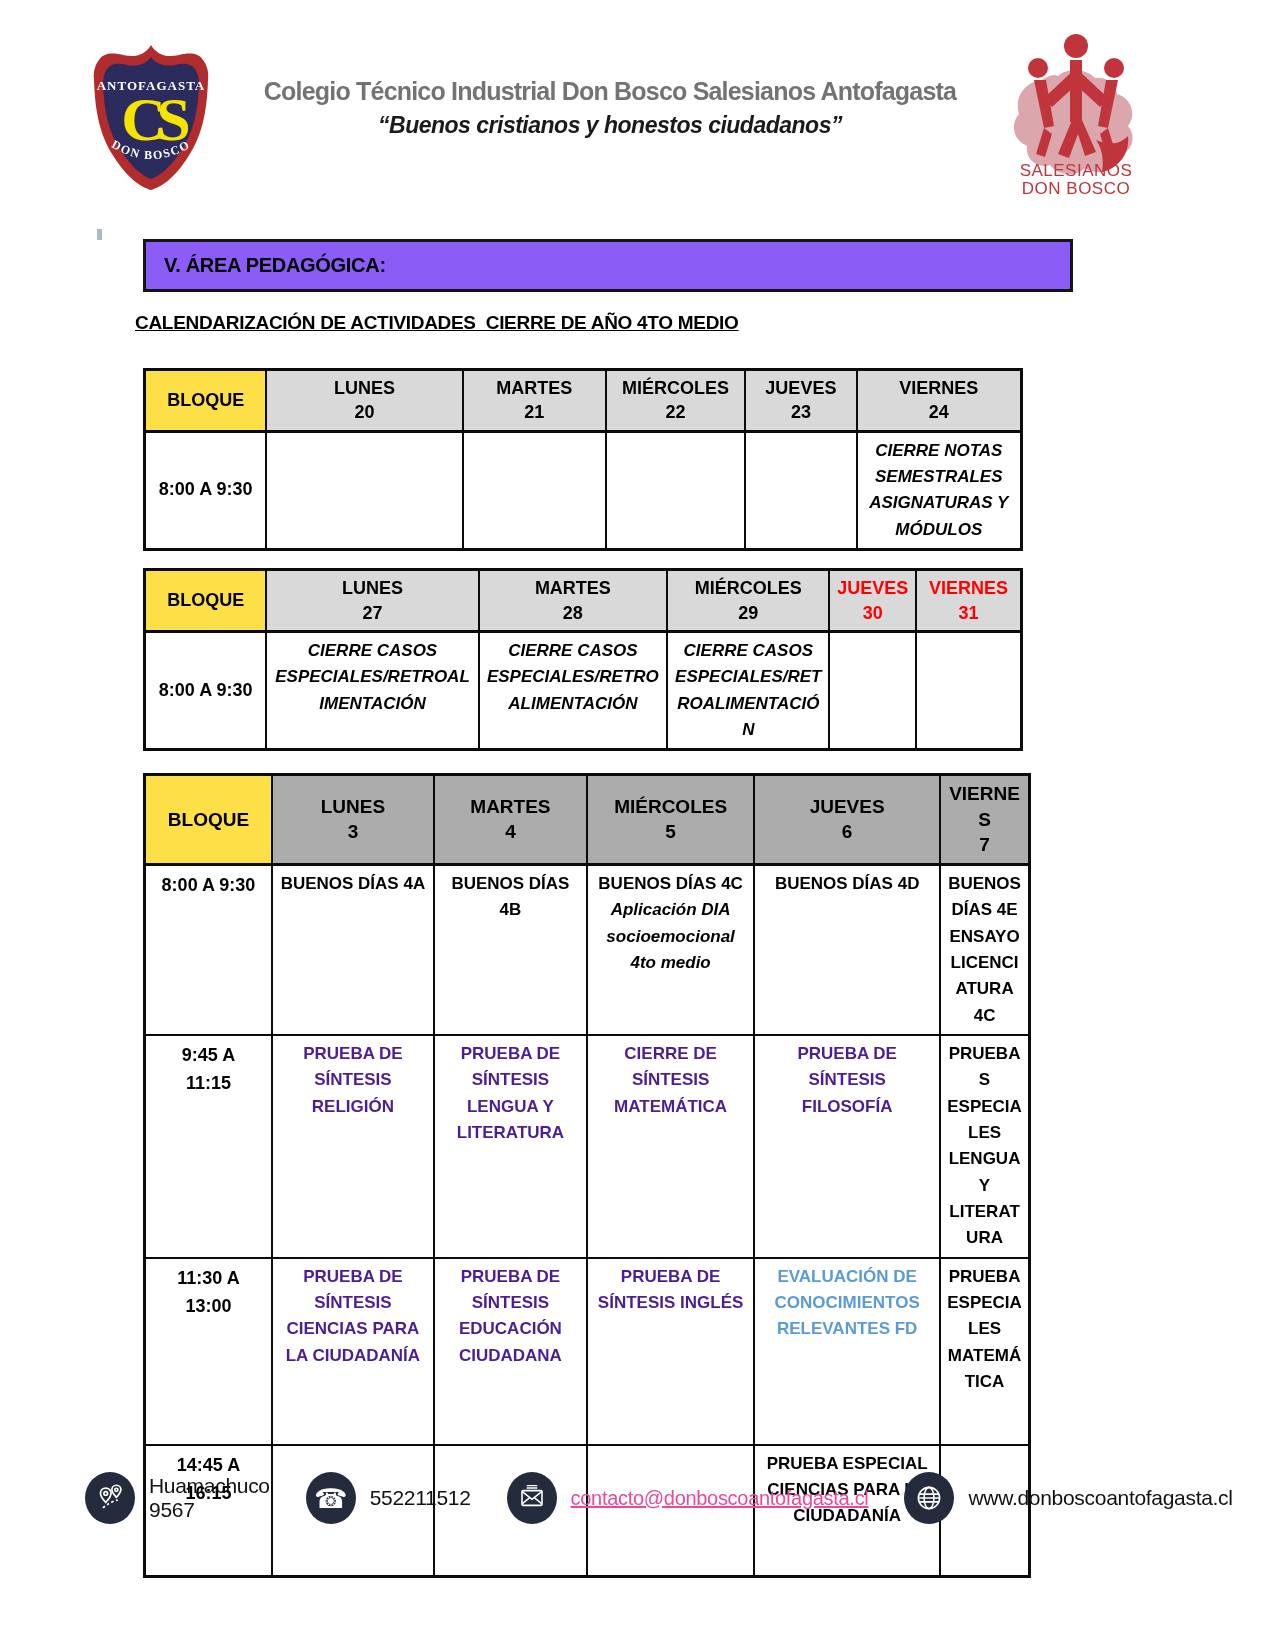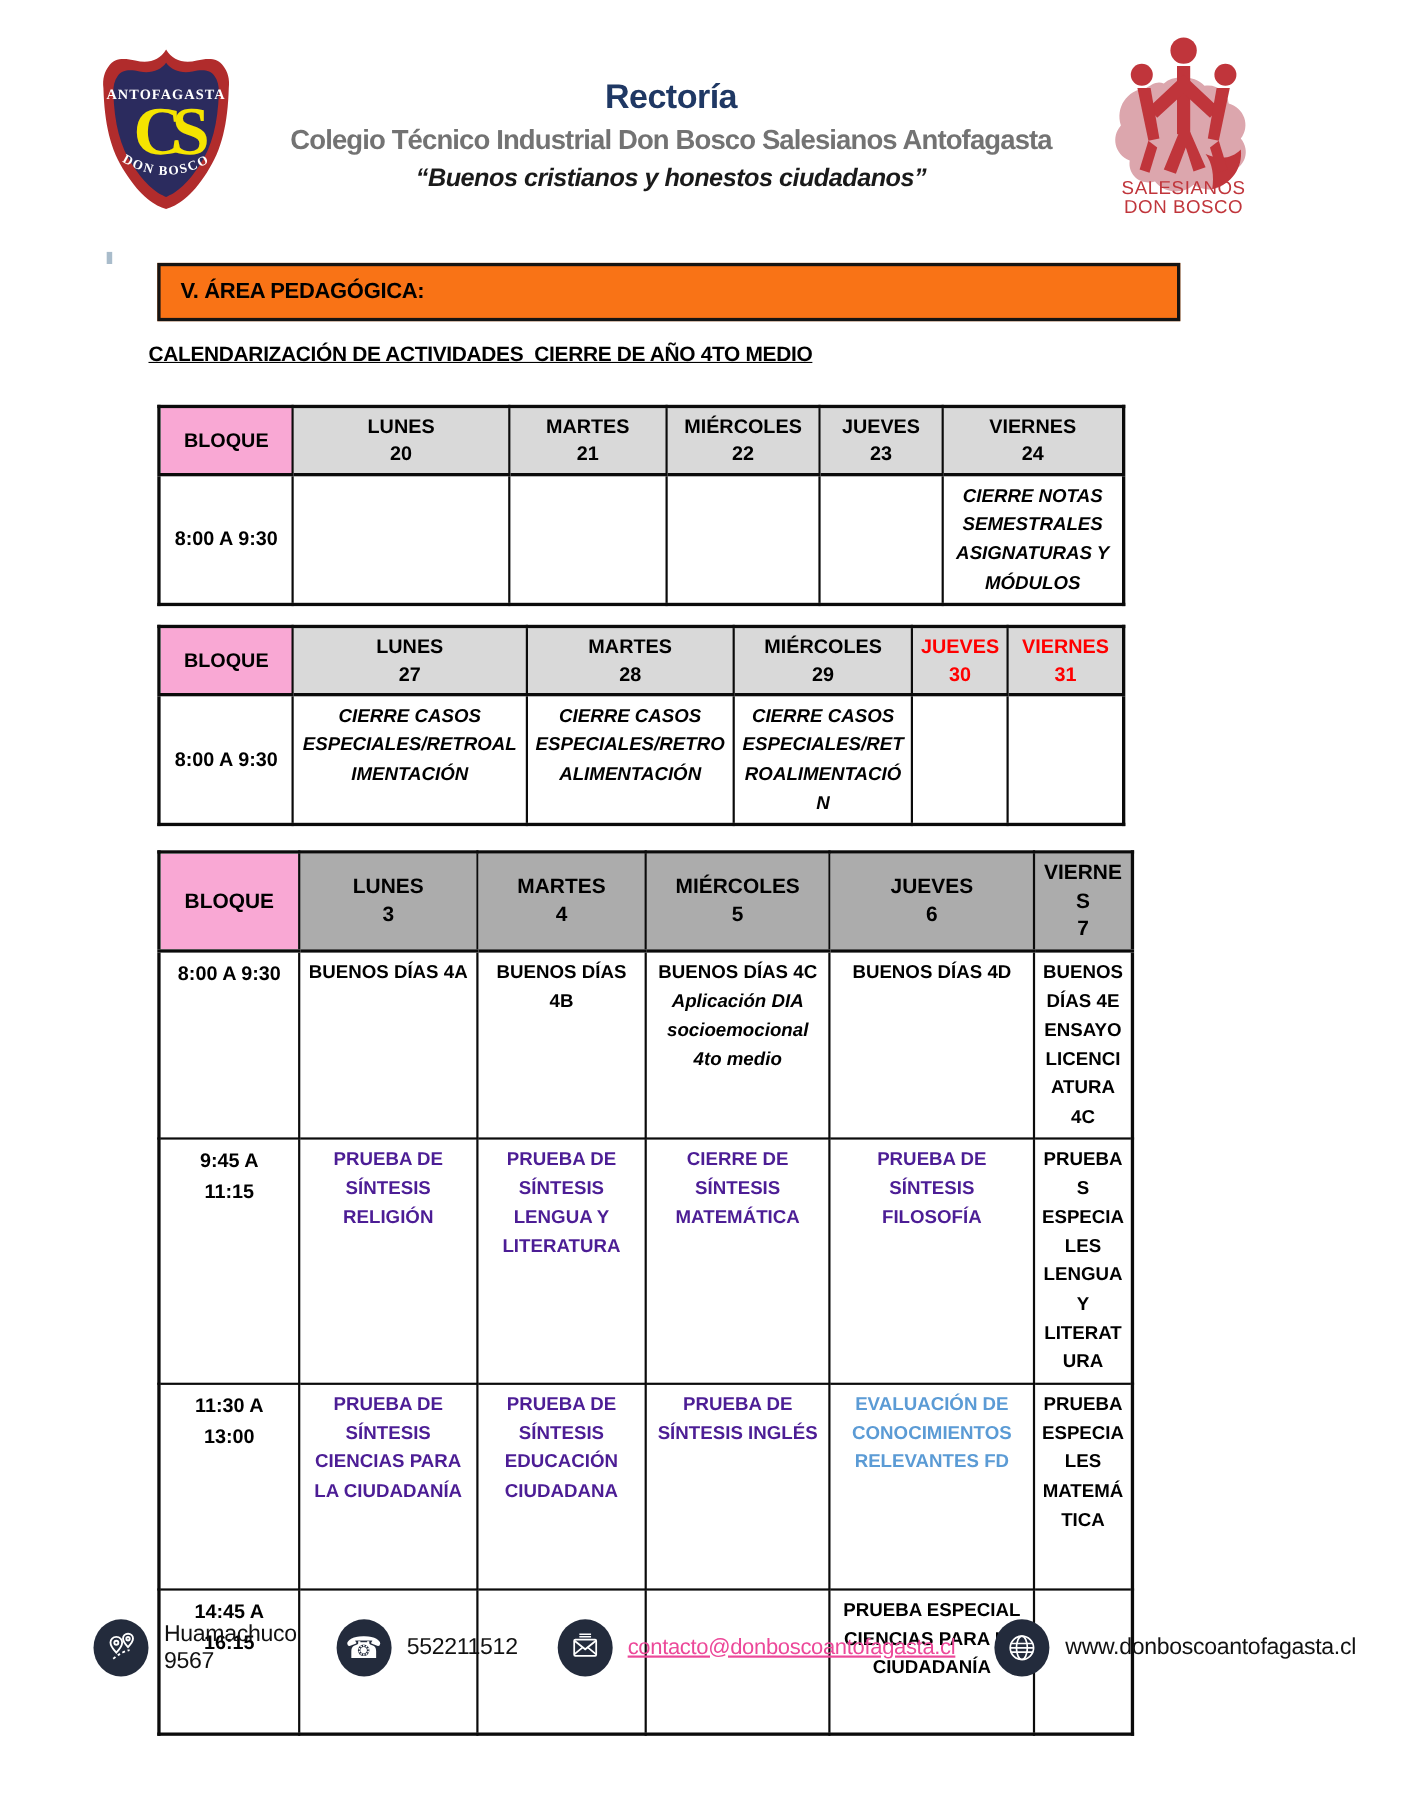--- a/index.html
+++ b/index.html
@@ -12,32 +12,32 @@
   .header-text { position:absolute; left:155px; top:70px; width:910px; text-align:center; }
   .rectoria { font-size:31px; font-weight:bold; color:#1F3864; letter-spacing:-0.5px; }
   .subtitle { margin-top:7px; font-size:25px; font-weight:bold; color:#737373; letter-spacing:-0.8px; }
   .motto { margin-top:6px; font-size:23px; font-weight:600; font-style:italic; color:#1a1a1a; letter-spacing:-0.5px; }
   .sdb-logo { position:absolute; left:1000px; top:28px; width:152px; height:168px; }
 
   .tiny-marker { position:absolute; left:97px; top:229px; width:5px; height:11px; background:#A9BCCB; }
 
   
   .section-bar { position:absolute; left:143px; top:239px; width:930px; height:53px;
-    background:#f97316; border:3px solid #141414; display:flex; align-items:center; padding-left:18px;
+    background:#8b5cf6; border:3px solid #141414; display:flex; align-items:center; padding-left:18px;
     font-size:20px; font-weight:bold; color:#000; letter-spacing:-0.3px; }
 
   .calendar-title { position:absolute; left:135px; top:312px; font-size:19px; font-weight:bold;
     text-decoration:underline; letter-spacing:-0.3px; white-space:pre-wrap; }
 
   
   table { border-collapse:collapse; table-layout:fixed; border:3px solid #0b0b0b; }
   td { border:2px solid #0b0b0b; text-align:center; font-weight:bold; overflow:hidden; word-wrap:break-word; }
   .hdr td { background:#D9D9D9; font-size:18px; line-height:1.35; vertical-align:middle; padding:5px 2px; border-bottom:3px solid #0b0b0b; }
   .t3 .hdr td { background:#ACACAC; font-size:19px; }
-  .hdr td.white-bg { background:#f9a8d4; }
+  .hdr td.white-bg { background:#fde047; }
   .body-cell { font-size:17px; line-height:1.55; vertical-align:top; padding:5px 6px; }
   .time-cell { font-size:18px; }
   .v-mid { vertical-align:middle; }
   .italic { font-style:italic; }
   .blue { color:#4c1d95; }
   .lblue { color:#5B9BD5; }
   .red { color:#FF0000; }
   .note-italic { font-style:italic; }
 
   .t1 { position:absolute; left:143px; top:368px; width:880px; }
@@ -76,21 +76,20 @@
     <path d="M66,17 C61,24 52,27 42,25 C34,23 26,23 22,29 C19,33 18,38 18,44 C19,72 24,93 36,111 C48,129 58,136 66,139 C74,136 84,129 96,111 C108,93 113,72 114,44 C114,38 113,33 110,29 C106,23 98,23 90,25 C80,27 71,24 66,17 Z" fill="#2B2B5E"></path>
     <text x="66" y="50" text-anchor="middle" fill="#ffffff" font-size="13" font-weight="bold" font-family="Liberation Serif, serif" letter-spacing="1">ANTOFAGASTA</text>
     <text x="66" y="100" text-anchor="middle" fill="#F5E400" font-size="62" font-weight="bold" font-family="Liberation Serif, serif" letter-spacing="-10">CS</text>
     <path id="shield-curve" d="M28,108 Q66,130 104,108" fill="none"></path>
     <text fill="#ffffff" font-size="12" font-weight="bold" font-family="Liberation Serif, serif" letter-spacing="1.5">
       <textPath href="#shield-curve" startOffset="50%" text-anchor="middle">DON BOSCO</textPath>
     </text>
   </svg>
 
   <div class="header-text">
-    <div class="rectoria">Rectoría</div>
     <div class="subtitle">Colegio Técnico Industrial Don Bosco Salesianos Antofagasta</div>
     <div class="motto">“Buenos cristianos y honestos ciudadanos”</div>
   </div>
 
   <svg class="sdb-logo" viewBox="0 0 152 168">
     <path d="M42,52 C24,54 14,70 19,86 C10,96 13,112 27,118 C25,132 38,141 50,137 C58,148 76,149 85,140 C99,149 117,143 119,128 C132,124 137,109 128,98 C137,86 131,70 117,66 C116,56 106,48 95,50 C86,40 66,40 58,48 C52,45 47,49 42,52 Z" fill="#DCA6AD"></path>
     <path d="M96,112 C110,118 120,116 128,108 C130,124 120,140 102,144 C104,132 102,120 96,112 Z" fill="#C0353B"></path>
     <circle cx="76" cy="18" r="12" fill="#C0353B"></circle>
     <rect x="70" y="32" width="12" height="62" fill="#C0353B"></rect>
     <path d="M76,40 L44,70 L52,79 L76,57 L100,79 L108,70 Z" fill="#C0353B"></path>

